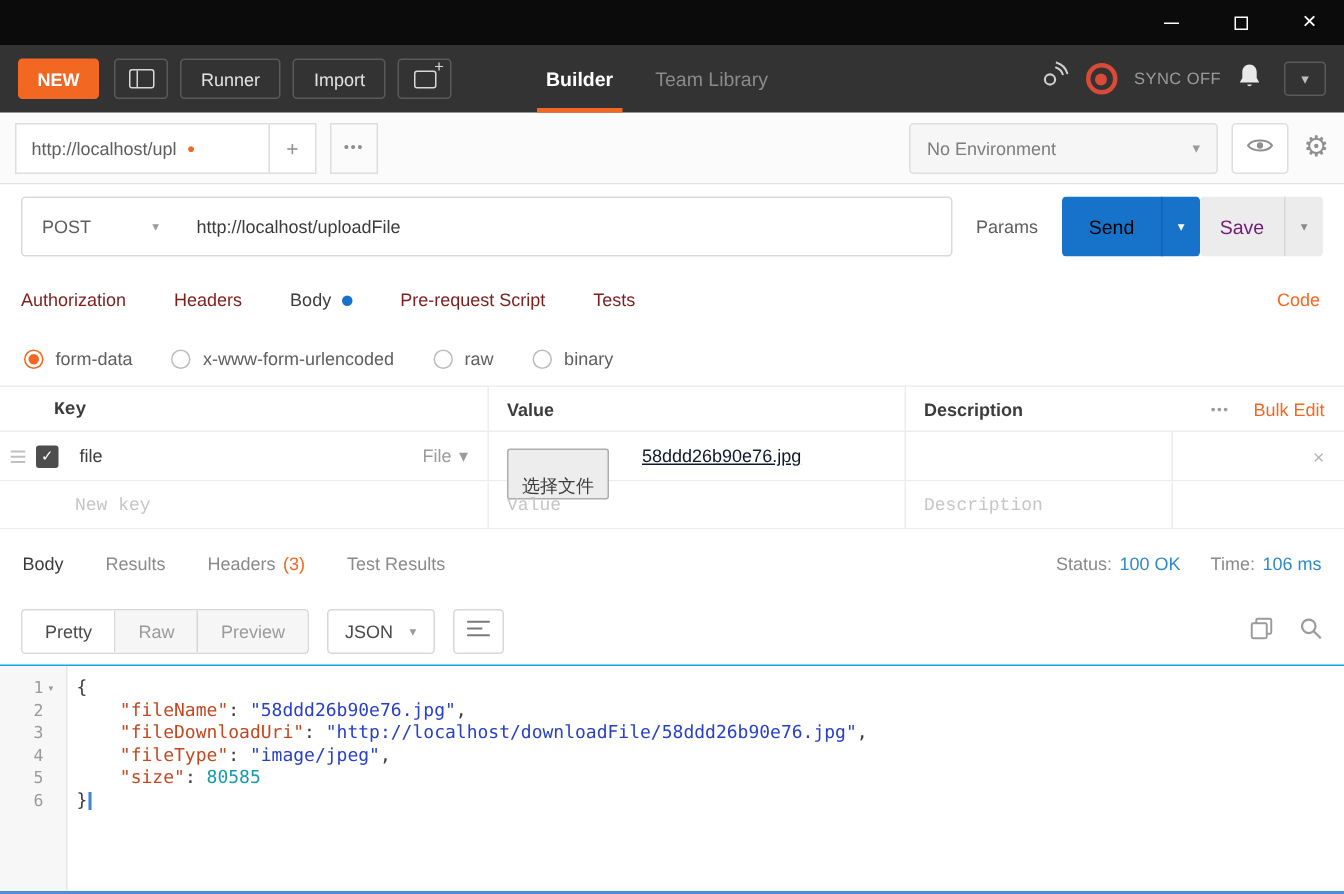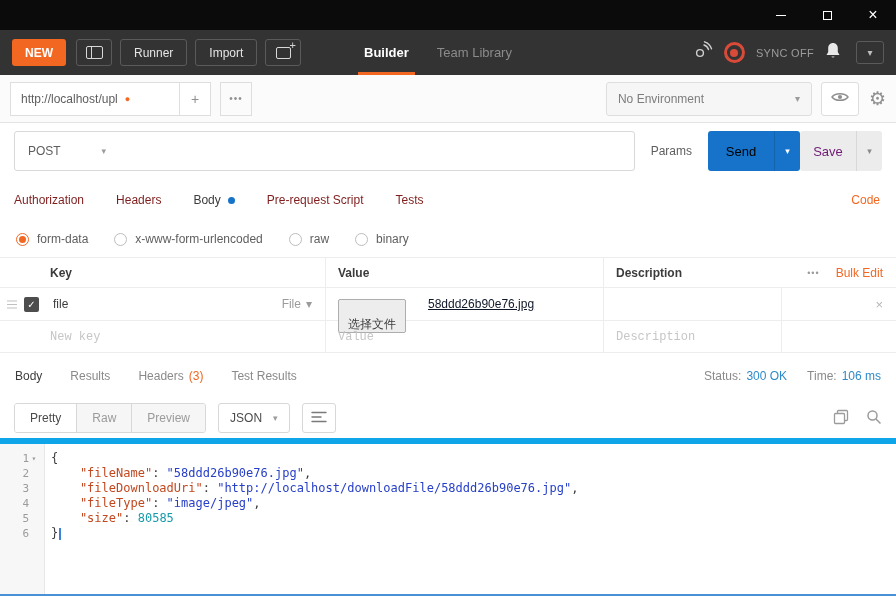--- a/index.html
+++ b/index.html
@@ -79,21 +79,21 @@
   .radio.sel::after { content: ""; width: 7px; height: 7px; background: #f26722; border-radius: 50%; }
 
   
   .kvtable { flex: none; border-top: 1px solid #ededed; }
   .kv-row { display: flex; align-items: center; border-bottom: 1px solid #ededed; background: #fff; }
   .kv-head { height: 30px; font-weight: bold; }
   .col-key { width: 325px; display: flex; align-items: center; align-self: stretch; }
   .col-val { width: 278px; display: flex; align-items: center; align-self: stretch; border-left: 1px solid #ededed; padding-left: 12px; }
   .col-desc { width: 178px; display: flex; align-items: center; align-self: stretch; border-left: 1px solid #ededed; padding-left: 12px; }
   .col-actions { flex: 1; display: flex; align-items: center; align-self: stretch; border-left: 1px solid #ededed; justify-content: flex-end; padding-right: 13px; gap: 16px; }
-  .kv-head .col-key { padding-left: 50px; }
+  .kv-head .col-key { padding-left: 36px; font-family: Liberation Mono, monospace; }
   .kv-head .col-actions { border-left: none; }
   .ellipsis-btn { background: none; border: none; color: #9b9b9b; font-size: 9px; letter-spacing: 1px; }
   .bulkedit-btn { background: none; border: none; color: #f26722; font-size: 12px; }
   .row-data { height: 33px; }
   .drag-handle { background: none; border: none; padding: 0 0 0 7px; display: flex; align-items: center; }
   .checkbox { width: 15px; height: 15px; background: #4d4d4d; border-radius: 2px; color: #fff; font-size: 10px; display: inline-flex; align-items: center; justify-content: center; margin-left: 7px; border: none; }
   .key-text { margin-left: 14px; color: #3c3c3c; }
   .filetype-btn { margin-left: auto; background: none; border: none; color: #9b9b9b; font-size: 12px; display: flex; align-items: center; gap: 5px; padding-right: 13px; }
   .choosefile-btn { height: 22px; border: 1px solid #adadad; border-radius: 2px; background: #ededed; font-size: 12px; color: #3c3c3c; padding: 16px 9px; margin-top: 23px; }
   .filename { margin-left: 22px; color: #0f172a; text-decoration: underline; }
@@ -106,21 +106,21 @@
   
   .resptabs { height: 45px; display: flex; align-items: center; padding: 0 15px; flex: none; background: #fff; }
   .resptab { margin-right: 28px; color: #8a8a8a; font-size: 12px; background: none; border: none; display: flex; gap: 5px; }
   .resptab.active { color: #3c3c3c; }
   .count { color: #f26722; }
   .resp-meta { margin-left: auto; display: flex; gap: 20px; font-size: 12px; color: #8a8a8a; align-items: center; }
   .meta-pair { display: flex; gap: 5px; }
   .meta-val { color: #2e8bc9; }
 
   
-  .resptoolbar { height: 46px; display: flex; align-items: center; padding: 0 14px; border-bottom: 6px solid #0ea5e9; flex: none; gap: 12px; background: #fff; }
+  .resptoolbar { height: 46px; display: flex; align-items: center; padding: 0 14px; border-bottom: 1px solid #0ea5e9; flex: none; gap: 12px; background: #fff; }
   .seg { display: flex; height: 30px; border: 1px solid #d8d8d8; border-radius: 3px; overflow: hidden; }
   .seg-btn { padding: 0 15px; background: #f6f6f6; border: none; color: #9b9b9b; font-size: 12px; border-right: 1px solid #d8d8d8; }
   .seg-btn:last-child { border-right: none; }
   .seg-btn.active { background: #fff; color: #4a4a4a; }
   .fmt-select { height: 30px; border: 1px solid #d8d8d8; border-radius: 3px; background: #fff; display: flex; align-items: center; gap: 11px; padding: 0 11px; color: #4a4a4a; font-size: 12px; }
   .wrap-btn { height: 30px; width: 34px; border: 1px solid #d8d8d8; border-radius: 3px; background: #fff; display: flex; align-items: center; justify-content: center; }
   .tool-right { margin-left: auto; display: flex; gap: 17px; align-items: center; }
 
   
   .codearea { flex: 1; display: flex; overflow: hidden; background: #fff; }
@@ -220,20 +220,21 @@
     </button>
     <button class="gear-btn"><span>⚙</span></button>
   </div>
 
   <div class="requestbar">
     <div class="url-combo">
       <button class="method-select">
         <span>POST</span>
         <span class="mini-chev">▾</span>
       </button>
+      <input class="url-input" type="text" value="http://localhost/uploadFile" style="">
     </div>
     <button class="params-btn">Params</button>
     <div class="btn-group">
       <button class="send-main">Send</button>
       <button class="send-chev"><span>▾</span></button>
     </div>
     <div class="btn-group">
       <button class="save-main">Save</button>
       <button class="save-chev"><span>▾</span></button>
     </div>
@@ -347,21 +348,21 @@
     <button class="resptab">
       <span>Headers</span>
       <span class="count">(3)</span>
     </button>
     <button class="resptab">
         <span>Test Results</span>
       </button>
     <div class="resp-meta">
       <span class="meta-pair">
         <span>Status:</span>
-        <span class="meta-val">300 OK</span>
+        <span class="meta-val">100 OK</span>
       </span>
       <span class="meta-pair">
         <span>Time:</span>
         <span class="meta-val">106 ms</span>
       </span>
     </div>
   </div>
 
   <div class="resptoolbar">
     <div class="seg">

